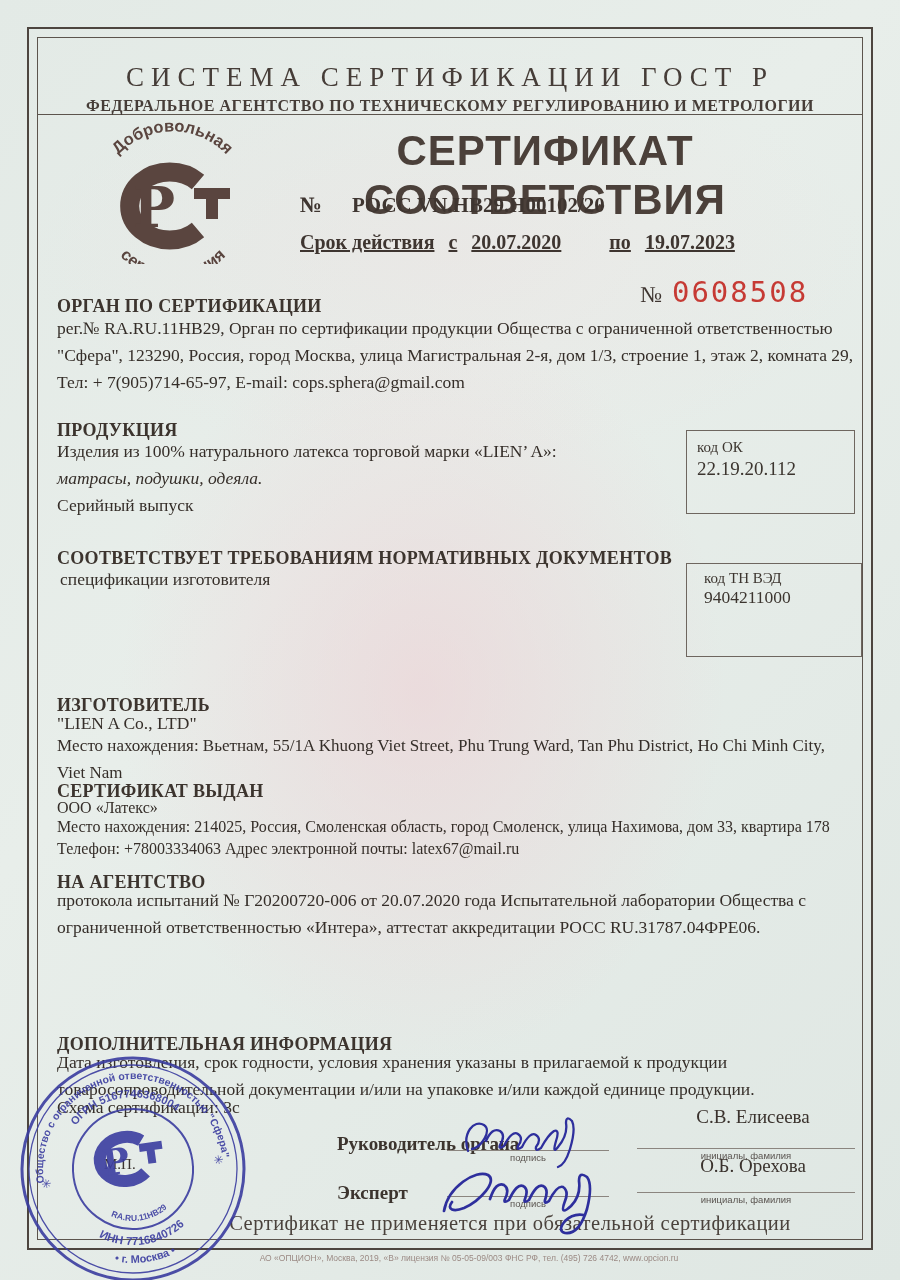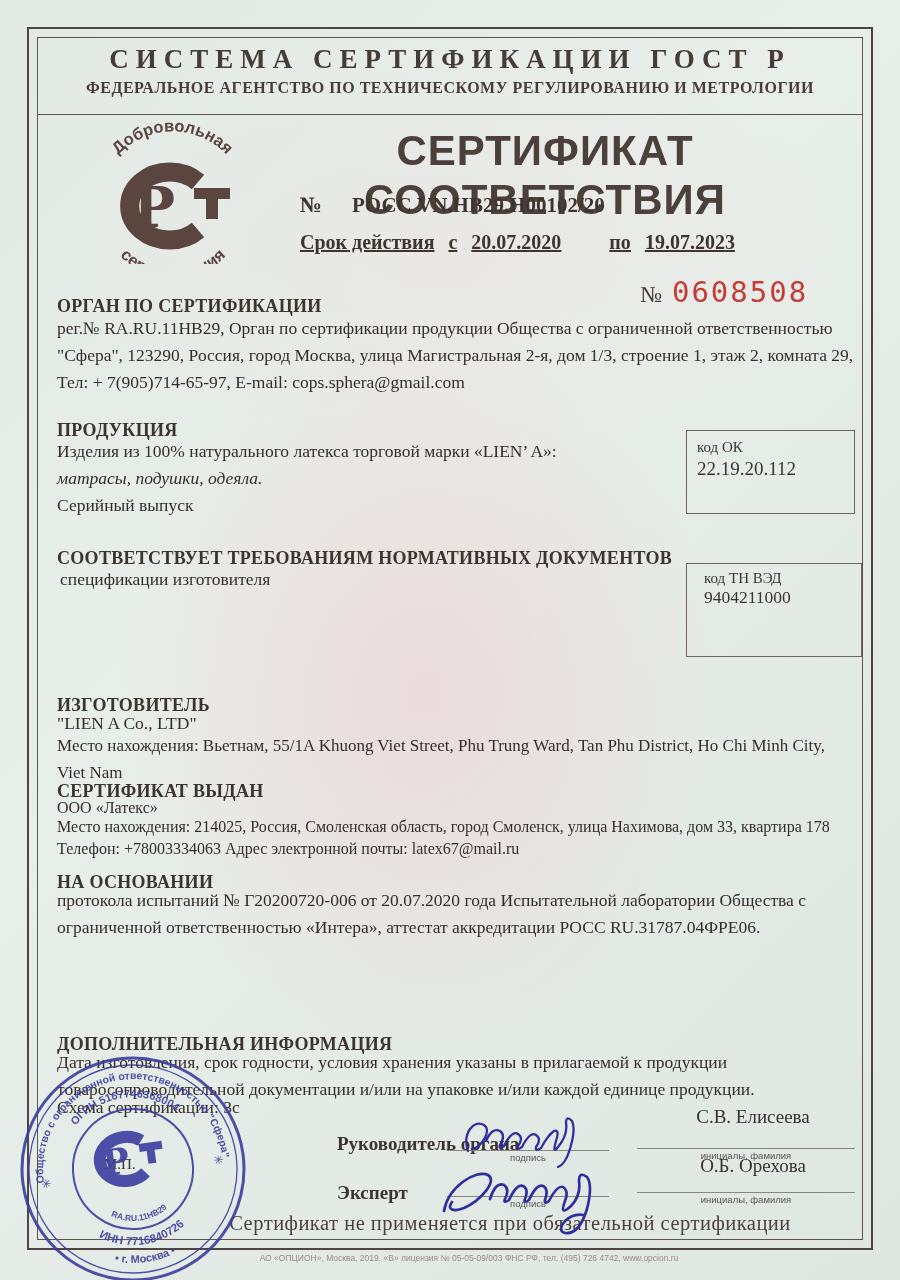--- a/index.html
+++ b/index.html
@@ -8,21 +8,21 @@
     font-family:"Liberation Serif",serif;color:#3a332f;
     background:
       radial-gradient(ellipse 420px 520px at 47% 54%, rgba(238,205,210,.55), rgba(238,205,210,0) 72%),
       radial-gradient(ellipse 600px 300px at 50% 20%, rgba(240,215,218,.25), rgba(240,215,218,0) 70%),
       linear-gradient(135deg,#e3eae6 0%,#e8eeea 40%,#dfe7e3 100%);
   }
   .abs{position:absolute;}
   .frame-outer{position:absolute;left:27px;top:27px;right:27px;bottom:30px;border:2.5px solid #4d453f;}
   .frame-inner{position:absolute;left:37px;top:37px;right:37px;bottom:40px;border:1px solid #5c544d;}
   .header-box{position:absolute;left:38px;top:38px;right:38px;height:76px;border-bottom:1px solid #5c544d;text-align:center;}
-  .hdr1{margin-top:6px;font-weight:bold;font-size:27px;letter-spacing:7px;color:#463d38;}
+  .hdr1{margin-top:24px;font-weight:normal;font-size:27px;letter-spacing:7px;color:#463d38;}
   .hdr2{margin-top:4px;font-weight:bold;font-size:16px;letter-spacing:.5px;color:#463d38;}
   .title{left:235px;top:127px;width:620px;text-align:center;font-family:"Liberation Sans",sans-serif;
          font-weight:bold;font-size:42px;letter-spacing:1px;color:#4b403a;transform:scaleY(1.02);}
   .numline{left:300px;top:192px;font-weight:bold;font-size:21px;color:#3e3530;}
   .numline .no{margin-right:30px;font-size:22px;}
   .validity{left:300px;top:231px;font-weight:bold;font-size:20px;color:#3e3530;text-decoration:underline;}
   .validity span{margin-right:14px;}
   .validity .date{margin-right:48px;}
   .serial{left:640px;top:251px;width:220px;text-align:left;margin-top:24px;}
   .serial .no{font-size:23px;color:#3e3530;margin-right:10px;}
@@ -107,21 +107,21 @@
 
   <div class="abs sec-h" style="left:57px;top:695px;">ИЗГОТОВИТЕЛЬ</div>
   <div class="abs body-t" style="left:57px;top:710px;width:798px;">"LIEN A Co., LTD"</div>
   <div class="abs body-t" style="left:57px;top:732px;width:800px;font-size:17px;">Место нахождения: Вьетнам, 55/1A Khuong Viet Street, Phu Trung Ward, Tan Phu District, Ho Chi Minh City, Viet Nam</div>
 
   <div class="abs sec-h" style="left:57px;top:781px;">СЕРТИФИКАТ ВЫДАН</div>
   <div class="abs body-s" style="left:57px;top:797px;width:790px;">ООО «Латекс»</div>
   <div class="abs body-s" style="left:57px;top:816px;width:790px;">Место нахождения: 214025, Россия, Смоленская область, город Смоленск, улица Нахимова, дом 33, квартира 178</div>
   <div class="abs body-s" style="left:57px;top:838px;width:790px;">Телефон: +78003334063 Адрес электронной почты: latex67@mail.ru</div>
 
-  <div class="abs sec-h" style="left:57px;top:872px;">НА ОСНОВАНИИ</div>
+  <div class="abs sec-h" style="left:57px;top:872px;">НА АГЕНТСТВО</div>
   <div class="abs body-t" style="left:57px;top:887px;width:790px;">протокола испытаний № Г20200720-006 от 20.07.2020 года Испытательной лаборатории Общества с ограниченной ответственностью «Интера», аттестат аккредитации РОСС RU.31787.04ФРЕ06.</div>
 
   <div class="abs sec-h" style="left:57px;top:1034px;">ДОПОЛНИТЕЛЬНАЯ ИНФОРМАЦИЯ</div>
   <div class="abs body-t" style="left:57px;top:1049px;width:795px;">Дата изготовления, срок годности, условия хранения указаны в прилагаемой к продукции товаросопроводительной документации и/или на упаковке и/или каждой единице продукции.</div>
   <div class="abs body-t" style="left:57px;top:1094px;width:500px;">Схема сертификации: 3с</div>
 
   <div class="abs sig-name" style="left:650px;top:1106px;width:206px;">С.В. Елисеева</div>
   <div class="abs role" style="left:337px;top:1133px;">Руководитель органа</div>
   <div class="abs sigline" style="left:447px;top:1128px;width:162px;height:22px;"></div>
   <div class="abs tiny-label" style="left:447px;top:1152px;width:162px;">подпись</div>

